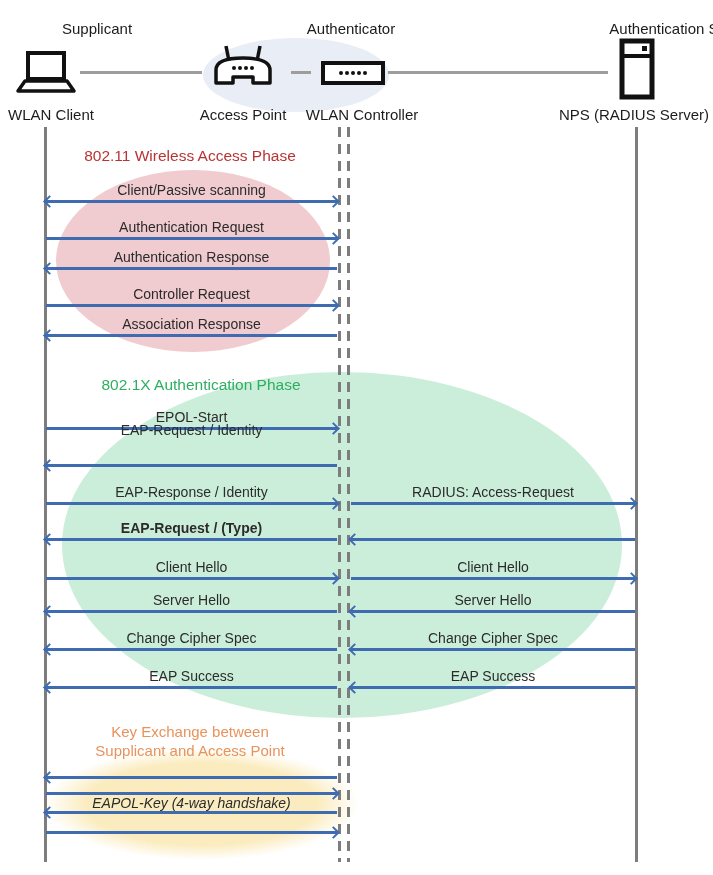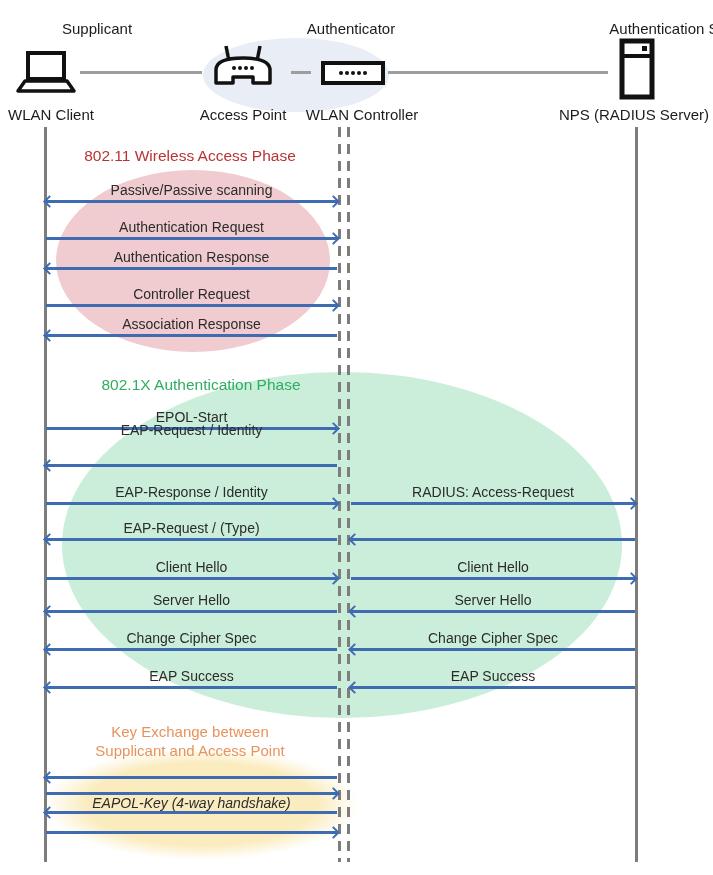--- a/index.html
+++ b/index.html
@@ -96,21 +96,21 @@
   <div class="phase-title" style="left:201px;top:376px;color:var(--phase2-title);">802.1X Authentication Phase</div>
   <div class="phase-title" style="left:190px;top:722px;color:var(--phase3-title);line-height:19px;font-size:15px;">
     <div>Key Exchange between</div>
     <div>Supplicant and Access Point</div>
   </div>
 
 <div class="msg-line" style="left: 46px; width: 291px; top: 200px;">
       <span class="head r"></span>
       <span class="head l"></span>
     </div>
-    <div class="msg-label" style="left: 191.5px; top: 182px;">Passive/Passive scanning</div>
+    <div class="msg-label" style="left: 191.5px; top: 182px;">Client/Passive scanning</div>
     <div class="msg-line" style="left: 46px; width: 291px; top: 237px;">
       <span class="head r"></span>
     </div>
     <div class="msg-label" style="left: 191.5px; top: 219px;">Authentication Request</div>
     <div class="msg-line" style="left: 46px; width: 291px; top: 267px;">
       <span class="head l"></span>
     </div>
     <div class="msg-label" style="left: 191.5px; top: 249px;">Authentication Response</div>
     <div class="msg-line" style="left: 46px; width: 291px; top: 304px;">
       <span class="head r"></span>
@@ -128,21 +128,21 @@
       <span class="head l"></span>
     </div>
     <div class="msg-label" style="left: 191.5px; top: 422px;">EAP-Request / Identity</div>
     <div class="msg-line" style="left: 46px; width: 291px; top: 502px;">
       <span class="head r"></span>
     </div>
     <div class="msg-label" style="left: 191.5px; top: 484px;">EAP-Response / Identity</div>
     <div class="msg-line" style="left: 46px; width: 291px; top: 538px;">
       <span class="head l"></span>
     </div>
-    <div class="msg-label" style="left: 191.5px; top: 520px;">EAP-Request / (Type)</div>
+    <div class="msg-label" style="left: 191.5px; top: 520px; font-weight: bold;">EAP-Request / (Type)</div>
     <div class="msg-line" style="left: 46px; width: 291px; top: 577px;">
       <span class="head r"></span>
     </div>
     <div class="msg-label" style="left: 191.5px; top: 559px;">Client Hello</div>
     <div class="msg-line" style="left: 46px; width: 291px; top: 610px;">
       <span class="head l"></span>
     </div>
     <div class="msg-label" style="left: 191.5px; top: 592px;">Server Hello</div>
     <div class="msg-line" style="left: 46px; width: 291px; top: 648px;">
       <span class="head l"></span>

